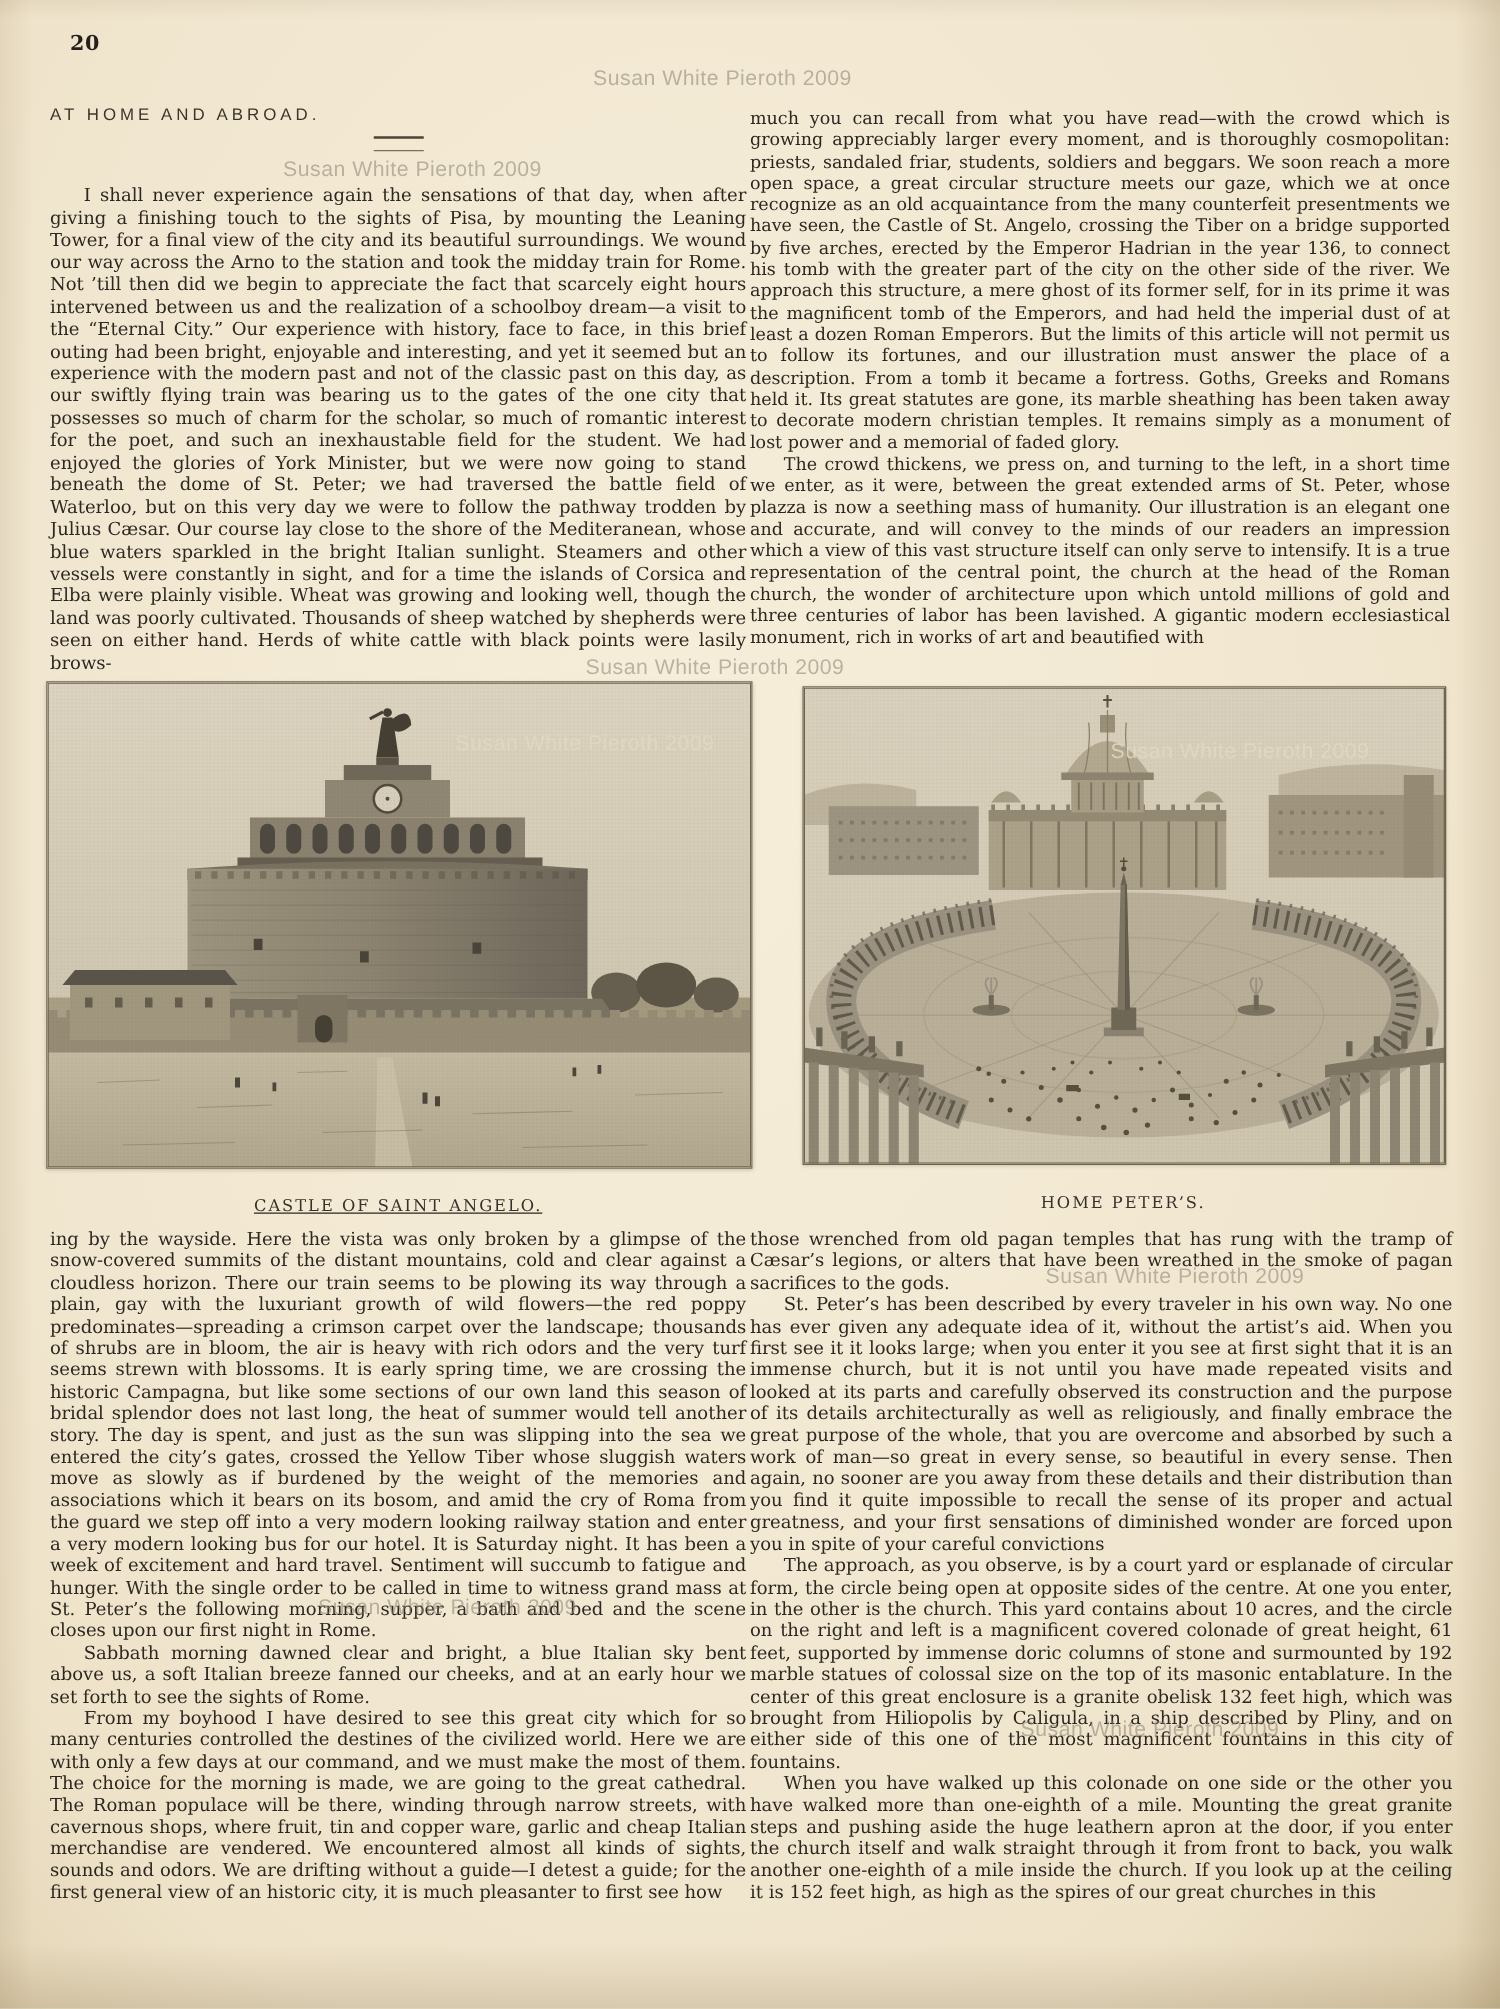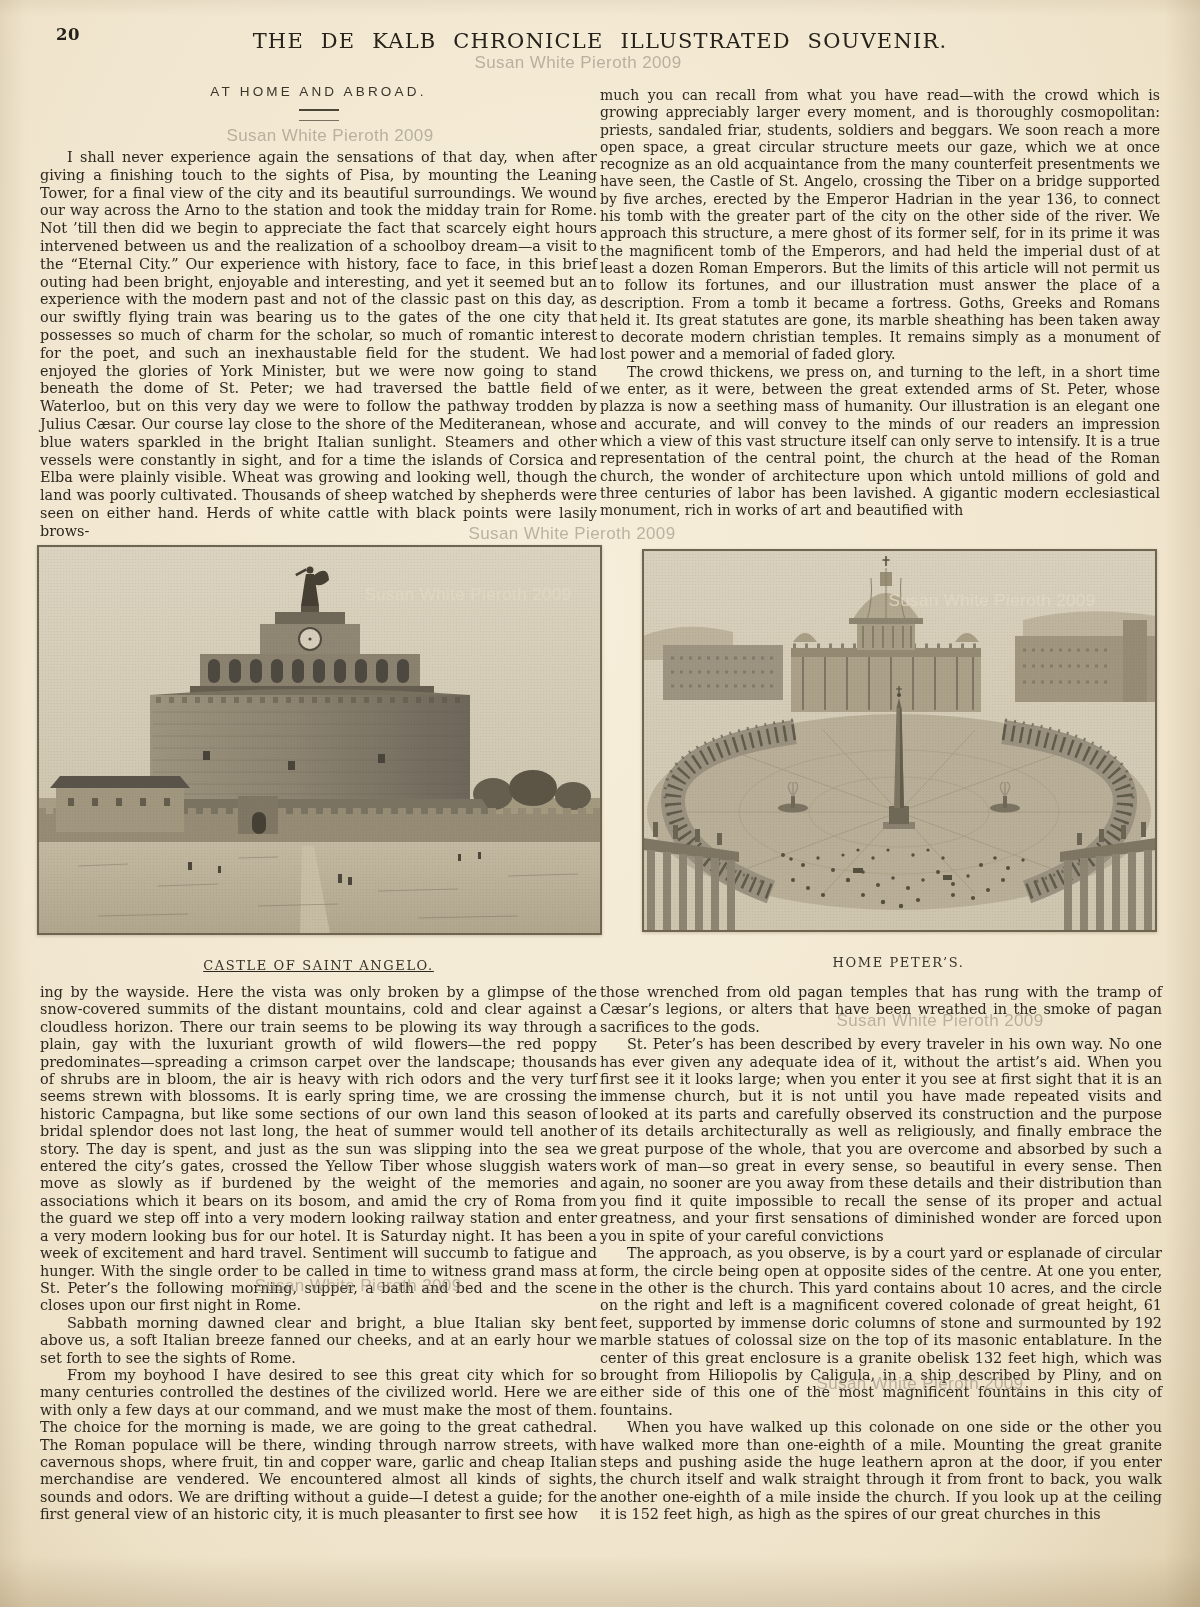--- a/index.html
+++ b/index.html
@@ -10,21 +10,21 @@
   .edge{position:absolute;pointer-events:none;}
   .edge-bottom{left:0;right:0;bottom:0;height:52px;background:linear-gradient(to bottom, rgba(124,98,60,0), rgba(124,98,60,.20));}
   .edge-right{top:0;bottom:0;right:0;width:36px;background:linear-gradient(to left, rgba(118,92,56,.14), rgba(118,92,56,0));}
   .edge-left{top:0;bottom:0;left:0;width:26px;background:linear-gradient(to right, rgba(118,92,56,.10), rgba(118,92,56,0));}
   .edge-top{left:0;right:0;top:0;height:16px;background:linear-gradient(to bottom, rgba(118,92,56,.08), rgba(118,92,56,0));}
 
   .pageno{position:absolute;left:56px;top:25px;font-size:16.5px;font-weight:bold;letter-spacing:.5px;color:#25211a;}
   .masthead{position:absolute;left:0;right:0;top:29px;margin:0;text-align:center;font-size:21px;font-weight:500;
     letter-spacing:1.2px;word-spacing:9px;color:#27221a;font-family:"DejaVu Serif", serif;}
 
-  .article-head{position:absolute;left:40px;top:84px;width:557px;text-align:center;}
+  .article-head{position:absolute;left:40px;top:84px;width:557px;}
   .article-head h2{margin:0;font-family:"Liberation Sans", sans-serif;font-weight:400;font-size:13.5px;
     letter-spacing:3.2px;color:#3b352b;}
   .rule{width:40px;height:1.6px;background:#4c4537;margin:10px auto 0;}
   .article-head h3{margin:7px 0 0;font-size:11.5px;font-weight:bold;letter-spacing:1.4px;color:#2f2a21;}
   .rule2{width:40px;height:1.4px;background:#5a5243;margin:9px auto 0;opacity:.8;}
 
   .col{position:absolute;text-align:justify;}
   .col p{margin:0;}
   .col p.indent{text-indent:27px;}
   .upper-left{left:40px;top:149px;width:557px;font-size:14.4px;line-height:17.8px;}
@@ -41,21 +41,20 @@
   .wm{position:absolute;font-family:"Liberation Sans", sans-serif;font-size:17px;letter-spacing:.4px;
     color:#8a8173;opacity:.55;transform:translateX(-50%);white-space:nowrap;z-index:5;}
   .wm.on-image{color:#e2d9c4;opacity:.85;}
 </style>
 </head>
 <body>
 
 <div class="page">
 
   <div class="pageno">20</div>
-  <h1 class="masthead">THE DE KALB CHRONICLE ILLUSTRATED SOUVENIR.</h1>
 
   <section class="article-head">
     <h2>AT HOME AND ABROAD.</h2>
     <div class="rule"></div>
     <div class="rule2"></div>
   </section>
 
   <div class="col upper-left">
     <p class="indent">I shall never experience again the sensations of that day, when after giving a finishing touch to the sights of Pisa, by mounting the Leaning Tower, for a final view of the city and its beautiful surroundings.  We wound our way across the Arno to the station and took the midday train for Rome.  Not ’till then did we begin to appreciate the fact that scarcely eight hours intervened between us and the realization of a schoolboy dream—a visit to the “Eternal City.”  Our experience with history, face to face, in this brief outing had been bright, enjoyable and interesting, and yet it seemed but an experience with the modern past and not of the classic past on this day, as our swiftly flying train was bearing us to the gates of the one city that possesses so much of charm for the scholar, so much of romantic interest for the poet, and such an inexhaustable field for the student.  We had enjoyed the glories of York Minister, but we were now going to stand beneath the dome of St. Peter; we had traversed the battle field of Waterloo, but on this very day we were to follow the pathway trodden by Julius Cæsar.  Our course lay close to the shore of the Mediteranean, whose blue waters sparkled in the bright Italian sunlight.  Steamers and other vessels were constantly in sight, and for a time the islands of Corsica and Elba were plainly visible.  Wheat was growing and looking well, though the land was poorly cultivated.  Thousands of sheep watched by shepherds were seen on either hand.  Herds of white cattle with black points were lasily brows-</p>
   </div>

